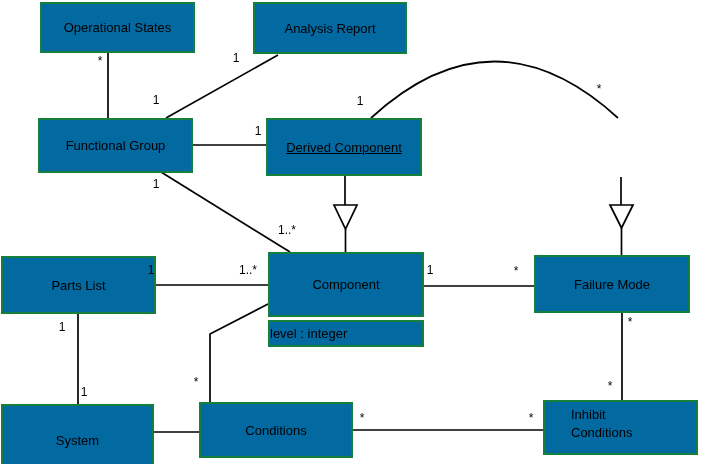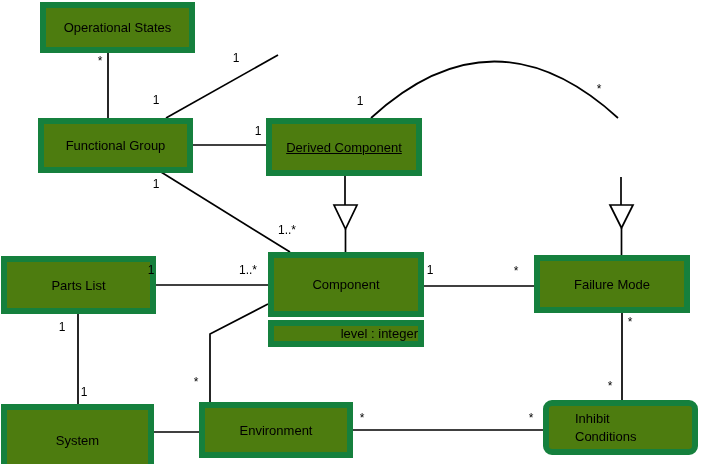--- a/index.html
+++ b/index.html
@@ -2,26 +2,26 @@
 <html><head>
 <meta charset="utf-8">
 <style>
   html,body{margin:0;padding:0;background:#fff;}
   .canvas{
     position:relative;width:702px;height:464px;background:#ffffff;
     font-family:"Liberation Sans",sans-serif;color:#000;overflow:hidden;
   }
   .connectors{position:absolute;left:0;top:0;width:702px;height:464px;}
   .cls{
-    position:absolute;box-sizing:border-box;border:6px solid #15803d;background:#4d7c0f;
+    position:absolute;box-sizing:border-box;border:2px solid #15803d;background:#0369a1;
     display:flex;align-items:center;justify-content:center;
     font-size:13px;line-height:15px;text-align:center;
   }
-  .cls.attr{justify-content:flex-end;padding-left:16px;text-align:left;}
-  .cls.wrap2{align-items:flex-start;justify-content:flex-start;padding:4px 0 0 26px;text-align:left;border-radius:9px;}
+  .cls.attr{justify-content:flex-start;padding-left:0;text-align:left;}
+  .cls.wrap2{align-items:flex-start;justify-content:flex-start;padding:4px 0 0 26px;text-align:left;}
   .cls.wrap2 .nm{display:block;width:84px;line-height:18px;}
   .mult{
     position:absolute;font-size:12px;line-height:12px;
     transform:translate(-50%,-50%);white-space:nowrap;
   }
 </style>
 </head>
 <body>
 
 <div class="canvas">
@@ -46,20 +46,23 @@
 
     <path d="M621 177 V205"></path>
     <polygon points="610,205 633,205 621.5,228" fill="#fff"></polygon>
     <path d="M621.5 228 V255"></path>
   </svg>
 
   <div class="cls" style="left:40px;top:2px;width:155px;height:51px;">
     <span class="nm">Operational States</span>
   </div>
 
+  <div class="cls" style="left:253px;top:2px;width:154px;height:52px;">
+    <span class="nm">Analysis Report</span>
+  </div>
 
   <div class="cls" style="left:38px;top:118px;width:155px;height:55px;">
     <span class="nm">Functional Group</span>
   </div>
 
   <div class="cls" style="left:266px;top:118px;width:156px;height:58px;text-decoration:underline;">
     <span class="nm">Derived Component</span>
   </div>
 
 
@@ -76,21 +79,21 @@
 
   <div class="cls" style="left:534px;top:255px;width:156px;height:58px;">
     <span class="nm">Failure Mode</span>
   </div>
 
   <div class="cls" style="left:1px;top:404px;width:153px;height:72px;">
     <span class="nm">System</span>
   </div>
 
   <div class="cls" style="left:199px;top:402px;width:154px;height:56px;">
-    <span class="nm">Environment</span>
+    <span class="nm">Conditions</span>
   </div>
 
   <div class="cls wrap2" style="left:543px;top:400px;width:155px;height:55px;">
     <span class="nm">Inhibit Conditions</span>
   </div>
 
   <span class="mult" style="left:100px;top:61px;">*</span>
   <span class="mult" style="left:156px;top:100px;">1</span>
   <span class="mult" style="left:236px;top:58px;">1</span>
   <span class="mult" style="left:258px;top:131px;">1</span>

